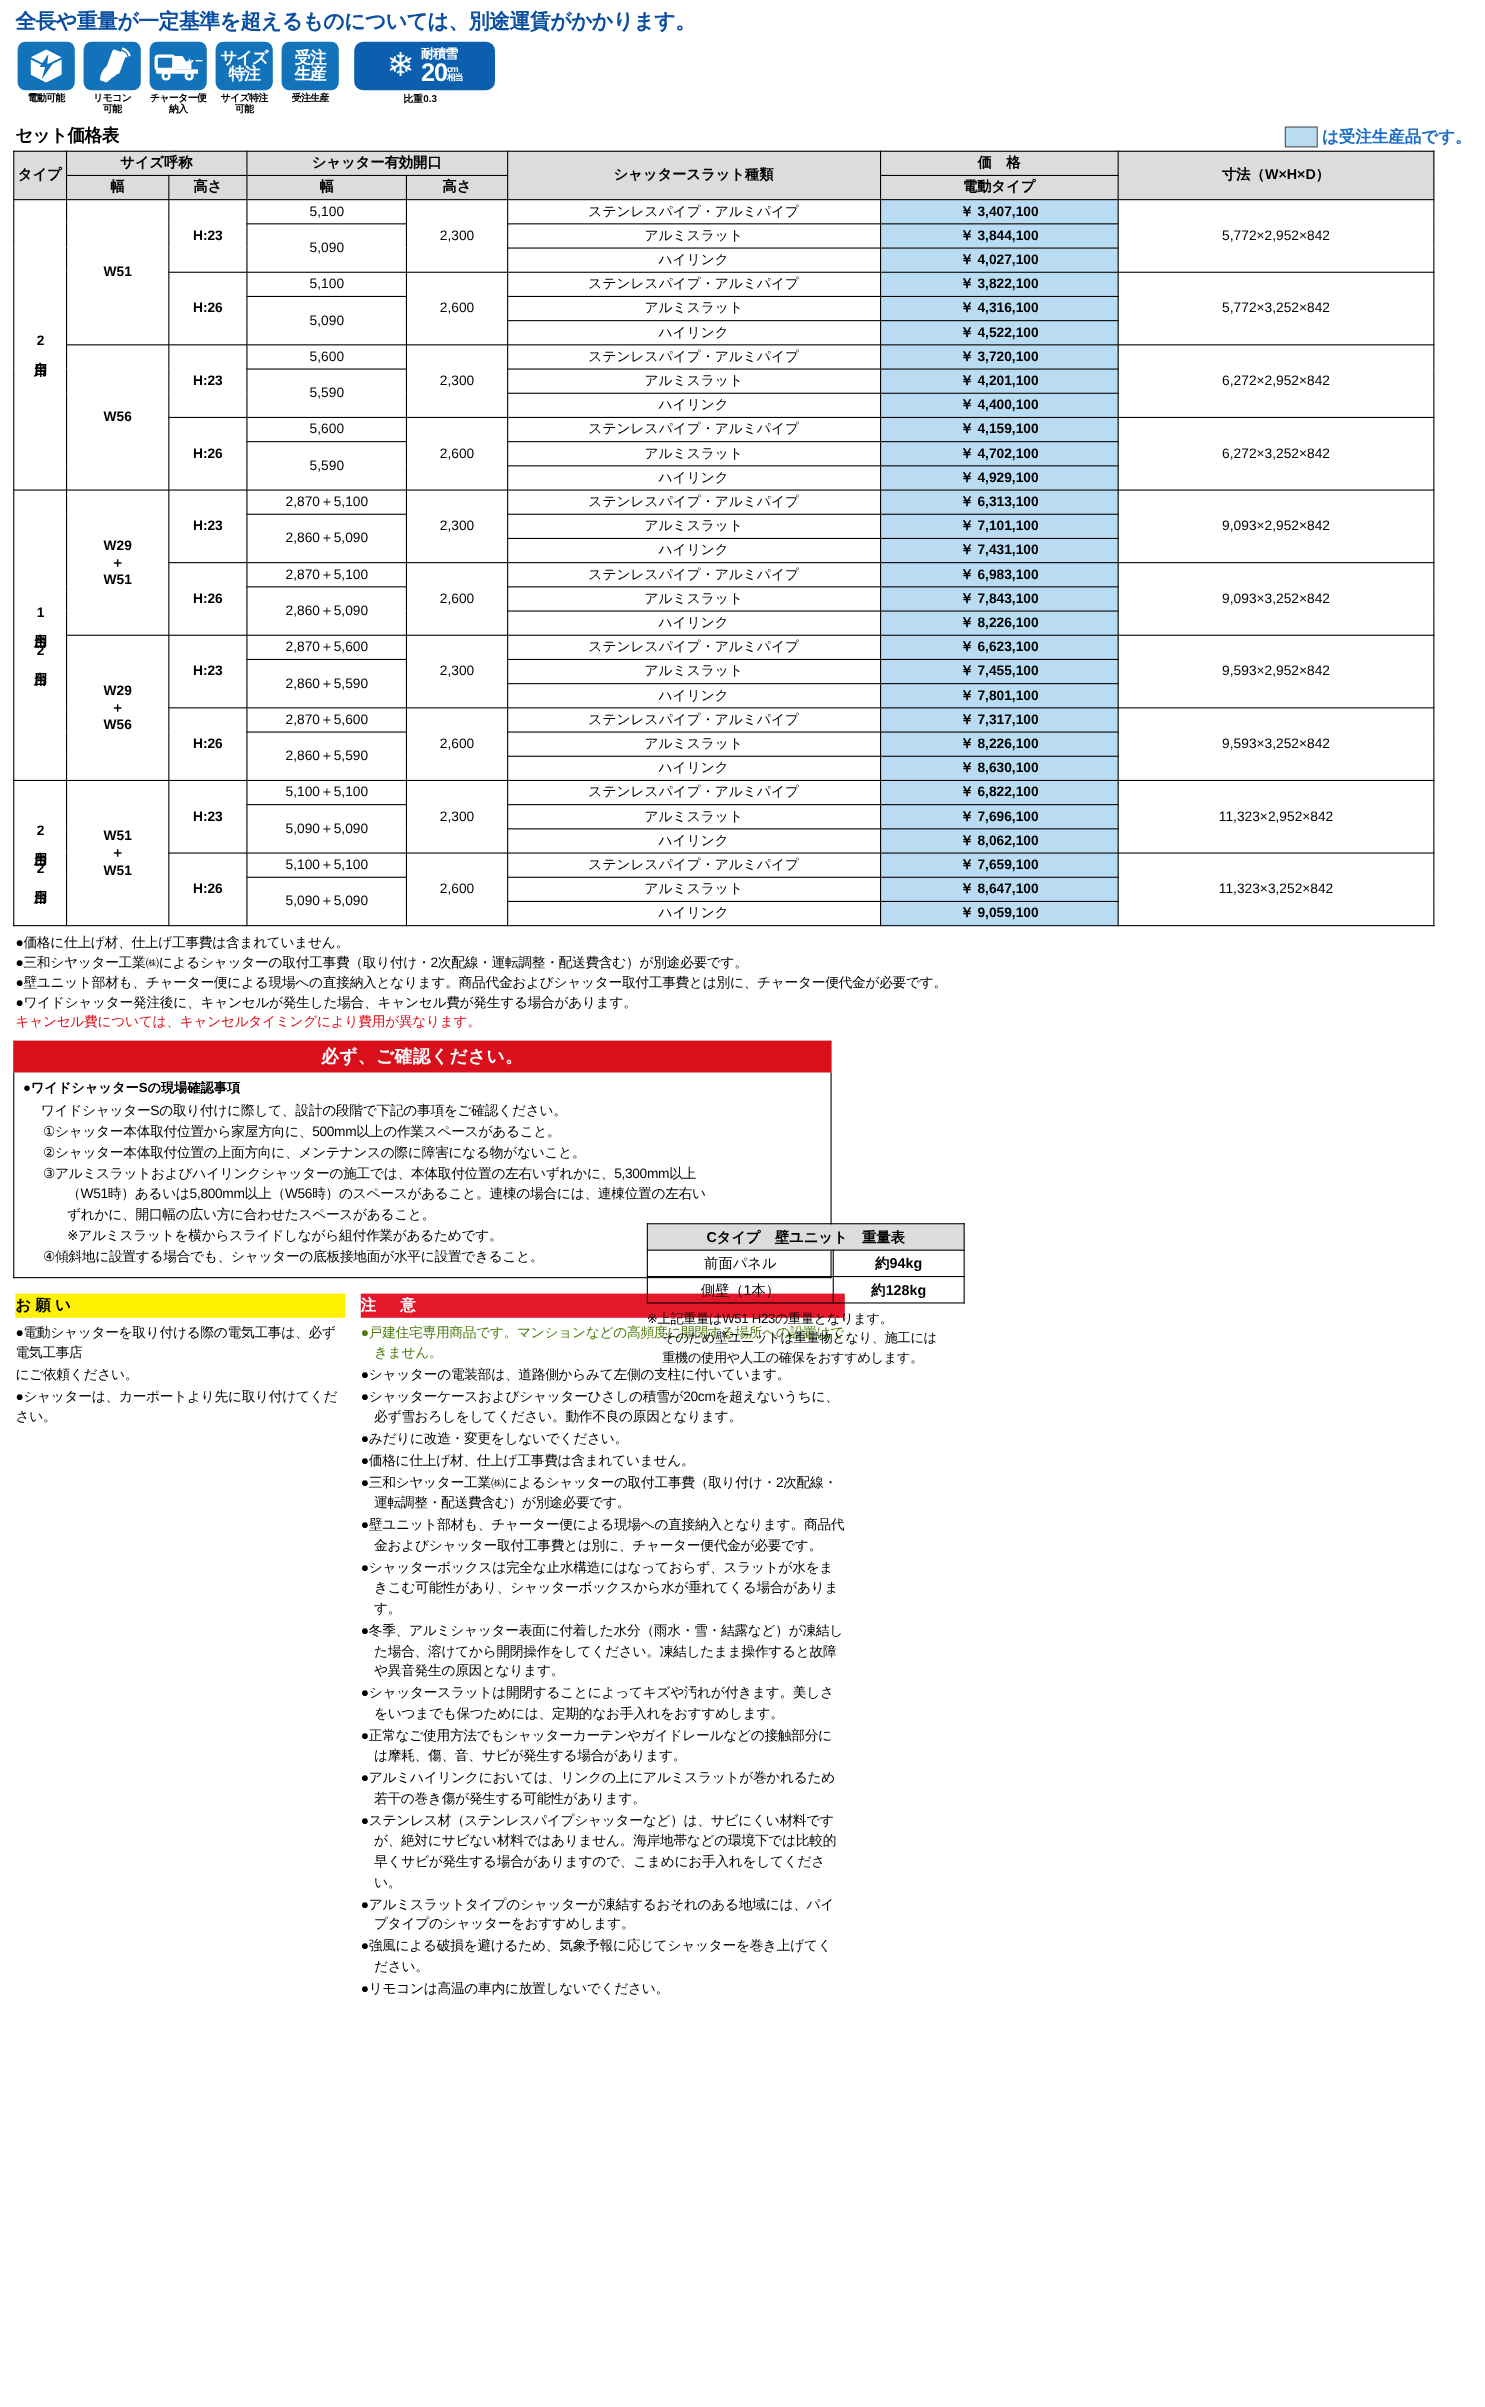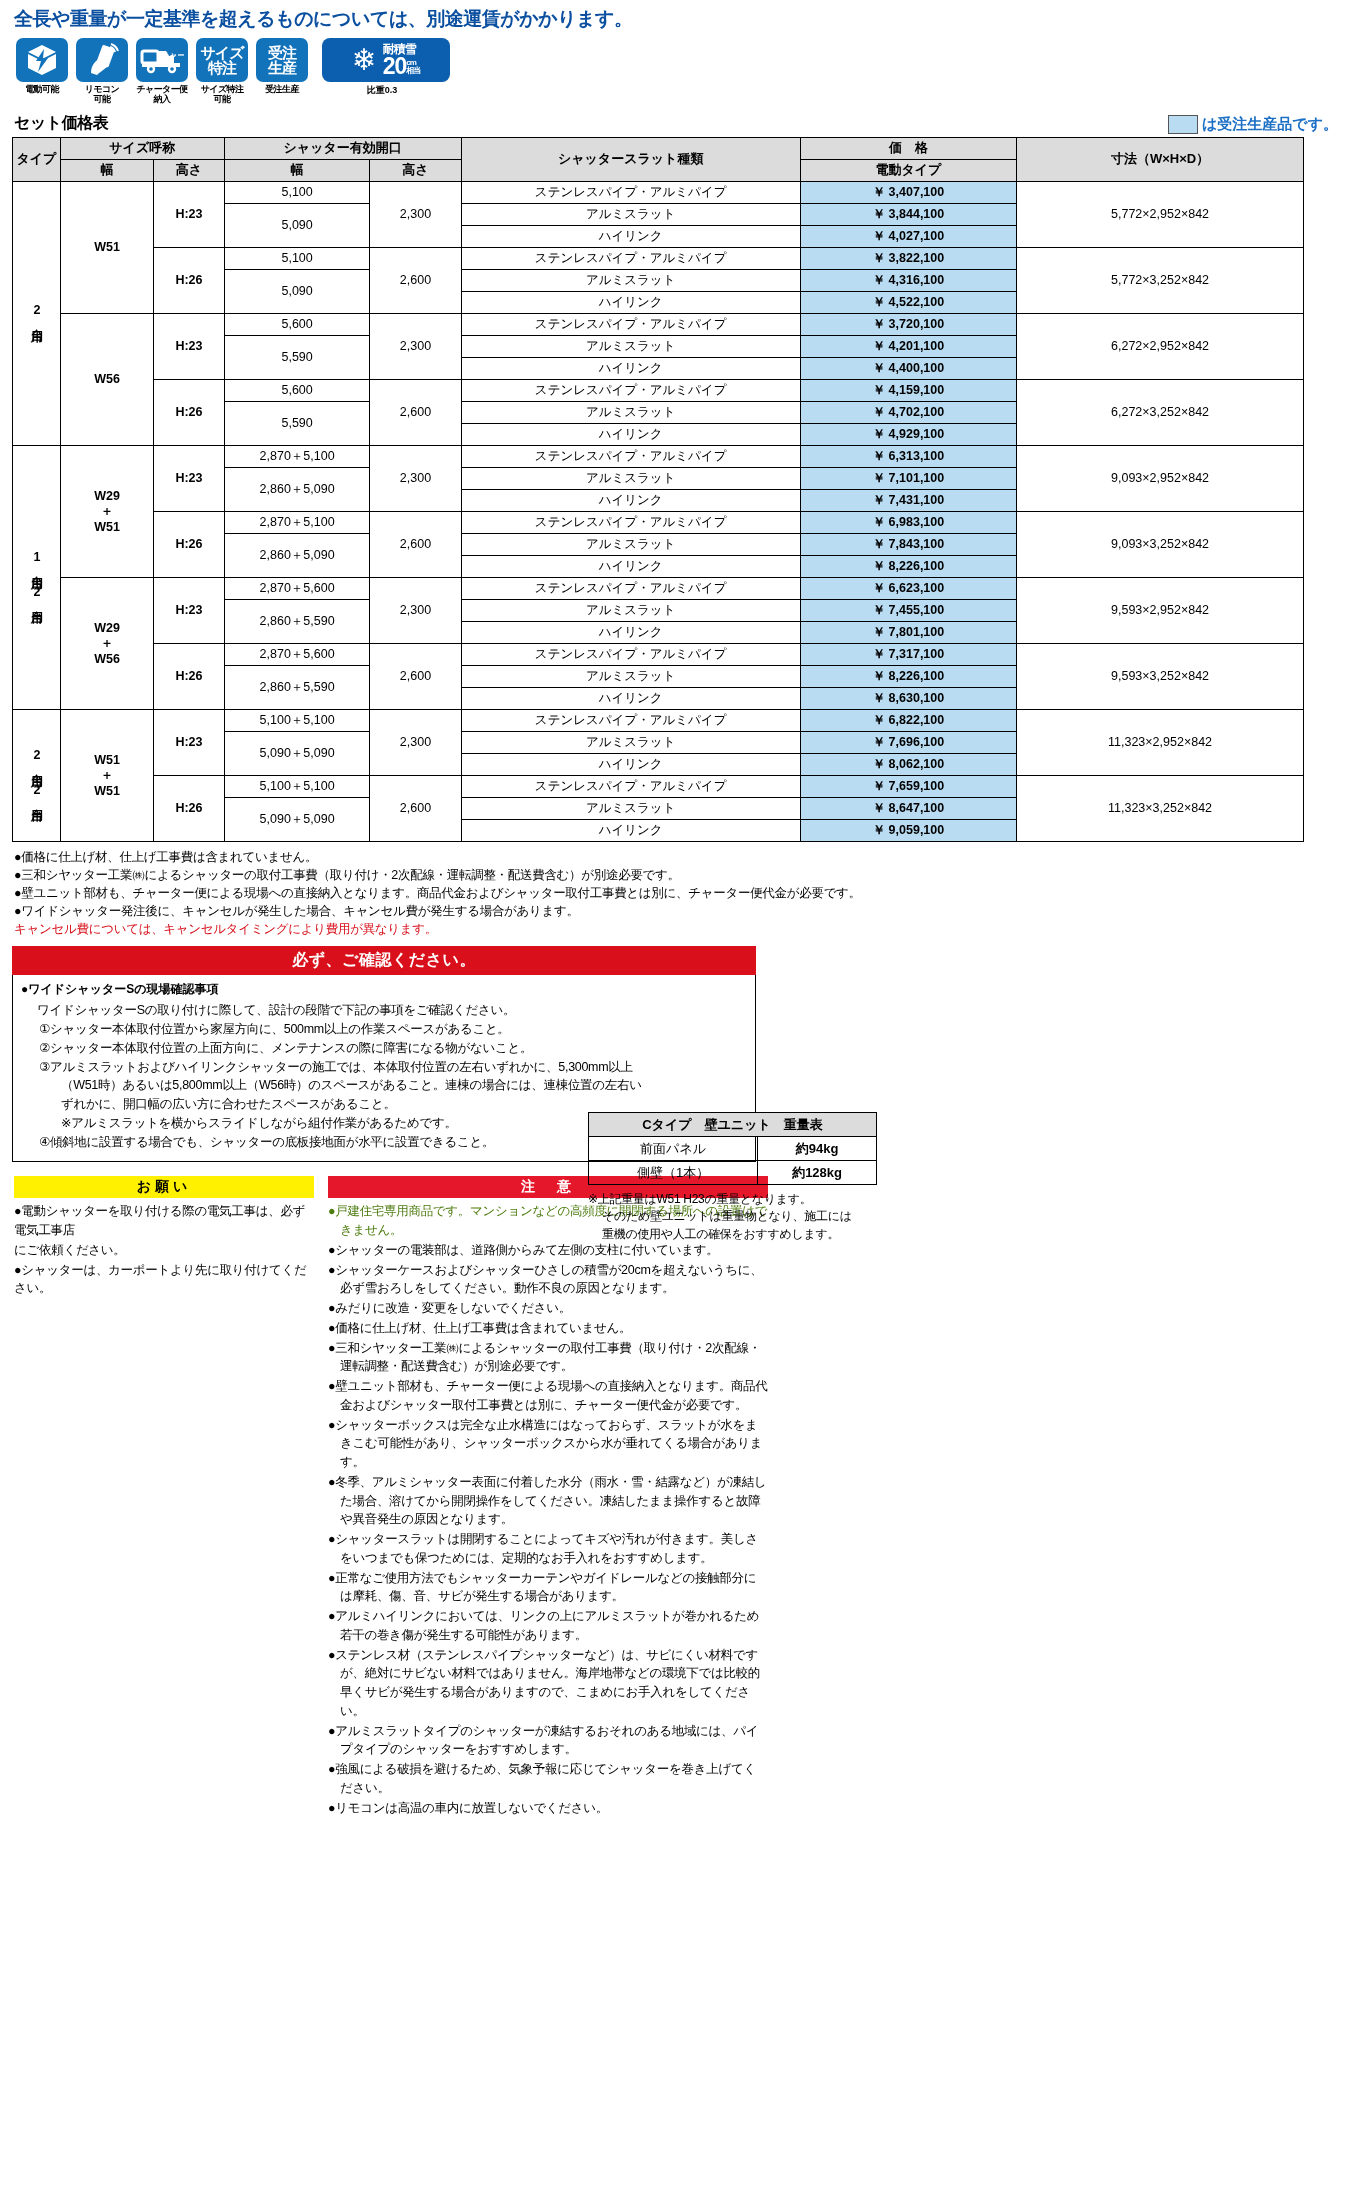--- a/index.html
+++ b/index.html
@@ -92,21 +92,21 @@
   table.wt th, table.wt td { border:1px solid #000; text-align:center; font-size:13px; height:24px; }
   table.wt th { background:#dcdcdc; font-weight:bold; }
   table.wt td.v { font-weight:bold; }
   .wtnote { margin-top:6px; font-size:12px; line-height:1.45; letter-spacing:-0.3px; }
   .wtnote .i { margin-left:14px; display:block; }
 
   
   .bottom { display:flex; gap:14px; margin:14px 0 0 6px; }
   .bcol { width:300px; }
   .bcol2 { width:440px; }
-  .bhd { text-align:center; font-weight:bold; font-size:14px; padding:2px 16px; letter-spacing:4px; }
+  .bhd { text-align:left; font-weight:bold; font-size:14px; padding:2px 0; letter-spacing:4px; }
   .bhd.yellow { background:#fff100; }
   .bhd.red { background:#e5172b; color:#fff; }
   .bbody { font-size:12.5px; line-height:1.5; margin-top:4px; letter-spacing:-0.3px; }
   .bbody div { margin-bottom:1px; }
   .bbody .red { color:#4d7c0f; }
   .hang { padding-left:12px; text-indent:-12px; }
 </style>
 </head>
 <body>
 

